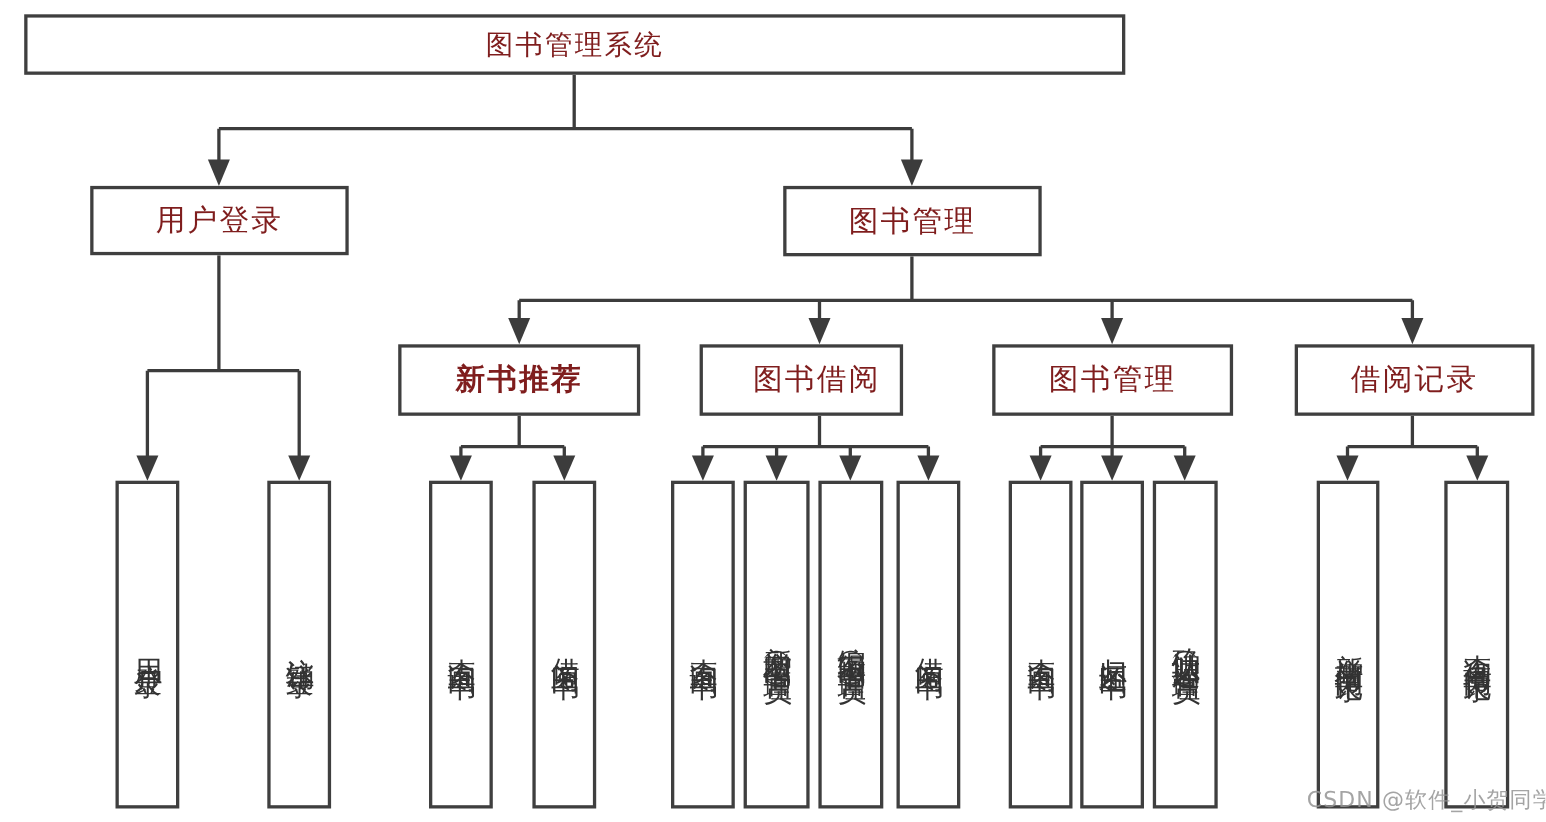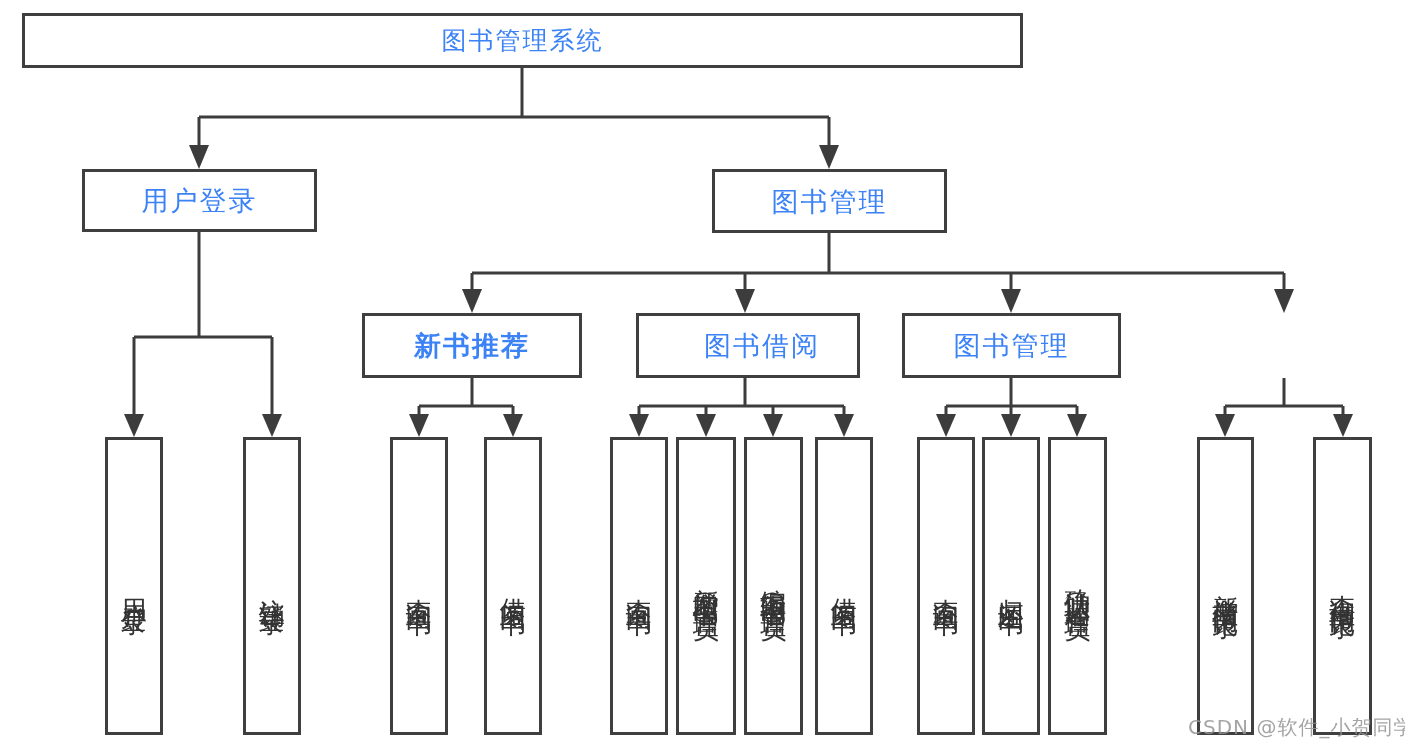--- a/index.html
+++ b/index.html
@@ -18,21 +18,21 @@
     position:absolute;
     box-sizing:border-box;
     border:3px solid #3f3f3f;
     background:#ffffff;
     display:flex;align-items:center;justify-content:center;
     text-align:center;
   }
   .hlabel{
     font-size:27px;
     letter-spacing:2px;
-    color:#3b82f6;
+    color:#7f1d1d;
     white-space:nowrap;
     line-height:1;
   }
   .root .hlabel{font-size:25px;}
   .vbox{
     position:absolute;
     top:437px;height:298px;
     box-sizing:border-box;
     border:3px solid #3f3f3f;
     background:#ffffff;
@@ -111,25 +111,28 @@
   <div class="box" style="left:82px;top:169px;width:235px;height:63px;">
     <span class="hlabel">用户登录</span>
   </div>
   <div class="box" style="left:712px;top:169px;width:235px;height:64px;">
     <span class="hlabel">图书管理</span>
   </div>
 
   <div class="box" style="left:362px;top:313px;width:220px;height:65px;font-weight:bold;">
     <span class="hlabel">新书推荐</span>
   </div>
-  <div class="box" style="left:636px;top:313px;width:224px;height:65px;padding-left:28px;">
+  <div class="box" style="left:636px;top:313px;width:185px;height:65px;padding-left:28px;">
     <span class="hlabel">图书借阅</span>
   </div>
   <div class="box" style="left:902px;top:313px;width:219px;height:65px;">
     <span class="hlabel">图书管理</span>
+  </div>
+  <div class="box" style="left:1177px;top:313px;width:218px;height:65px;">
+    <span class="hlabel">借阅记录</span>
   </div>
 
   <div class="vbox" style="left:105px;width:58px;">
     <span class="vlabel">用户登录</span>
   </div>
   <div class="vbox" style="left:243px;width:58px;">
     <span class="vlabel">注销登录</span>
   </div>
 
   <div class="vbox" style="left:390px;width:58px;">

